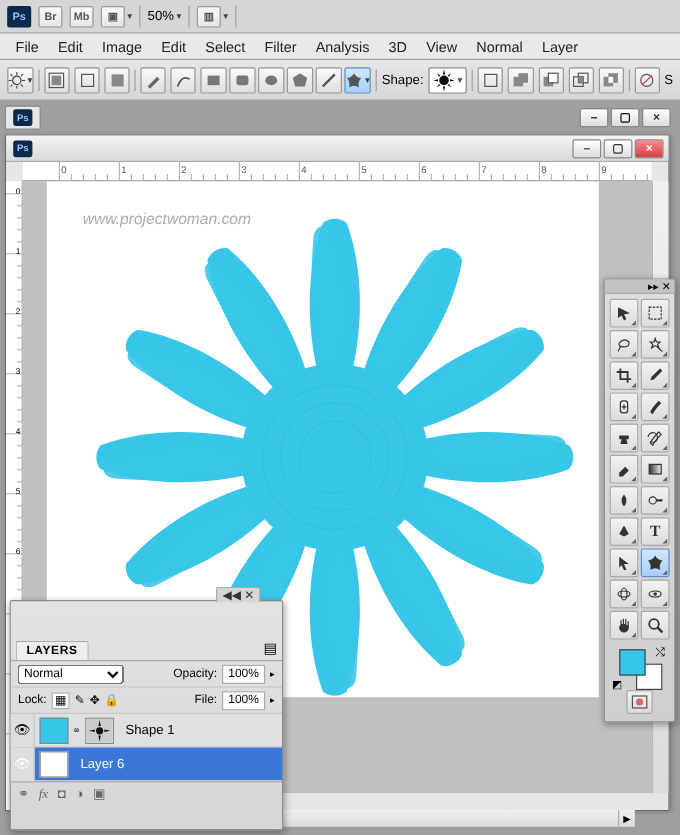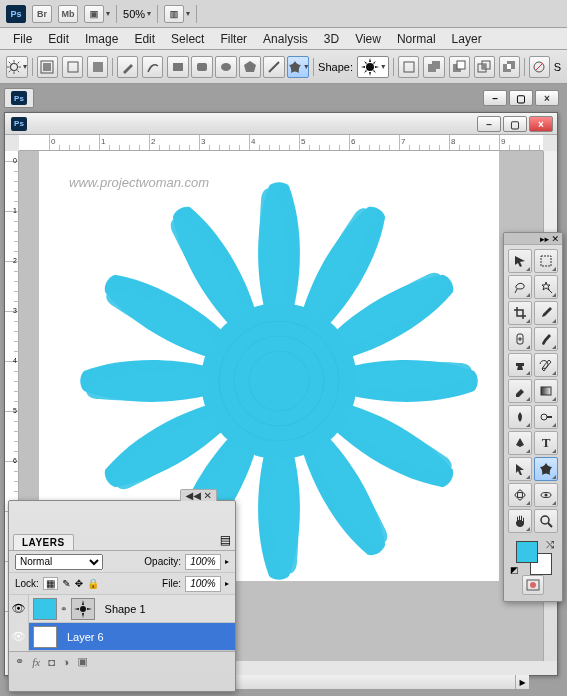--- a/index.html
+++ b/index.html
@@ -52,21 +52,21 @@
   .sb-right { position:absolute; right:0; top:38px; width:14px; bottom:14px; background:linear-gradient(#f0f0f0,#dcdcdc); border-left:1px solid #aaa;}
 
   
   .panel-layers { position:absolute; left:8px; top:500px; width:228px; height:192px; background:linear-gradient(#e3e3e3,#d6d6d6); border:1px solid #8a8a8a; box-shadow: 1px 2px 6px rgba(0,0,0,.35); border-radius: 2px; z-index: 30;}
   .panel-layers .collapse { position:absolute; right:18px; top:-12px; font-size:10px; color:#333; background:#d6d6d6; padding:0 4px; border:1px solid #aaa; border-bottom:none; border-radius:2px 2px 0 0;}
   .panel-layers .tabrow { height:22px; display:flex; align-items:flex-end; border-bottom:1px solid #aaa; padding-left:4px; position:relative;margin-top:28px;}
   .panel-layers .tab { background:#eee; border:1px solid #aaa; border-bottom:none; border-radius: 2px 2px 0 0; padding: 2px 8px; font-size:10px; font-weight:bold; letter-spacing:.5px; }
   .panel-layers .pmenu { position:absolute; right:4px; top:4px; font-size:12px; }
   .panel-layers .row { height:22px; display:flex; align-items:center; font-size:10px; gap:4px; padding:0 6px; border-bottom:1px solid #c8c8c8; }
   .panel-layers select, .panel-layers input[type=text] { font-size:10px; height:16px; }
-  .panel-layers .pctfield { width:36px; background:#fff; border:1px solid #aaa; text-align:center;font-style:italic; }
+  .panel-layers .pctfield { width:36px; background:#fff; border:1px solid #aaa; text-align:center; }
   .layer-list { background:#e0e0e0; }
   .layer-row { display:flex; align-items:center; height:28px; font-size:11px; border-bottom:1px solid #c4c4c4;}
   .layer-row.sel { background:#3a77d6; color:#fff;}
   .eye { width:20px; height:28px; display:flex; align-items:center; justify-content:center; border-right:1px solid #c4c4c4; background:#dedede;}
   .thumbs { display:flex; align-items:center; gap:3px; padding:0 4px;}
   .thumb { width:24px; height:22px; background:#fff; border:1px solid #888; }
   .panel-layers .footer { height:20px; border-top:1px solid #aaa; display:flex; align-items:center; justify-content:flex-start; gap:8px; padding:0 6px; font-size:11px; color:#666;}
 
   
   .panel-tools { position:absolute; right:4px; top:232px; width:60px; background:linear-gradient(#dedede,#cfcfcf); border:1px solid #8a8a8a; box-shadow: 1px 2px 6px rgba(0,0,0,.35); border-radius: 2px; z-index: 30; padding-bottom:6px;}

